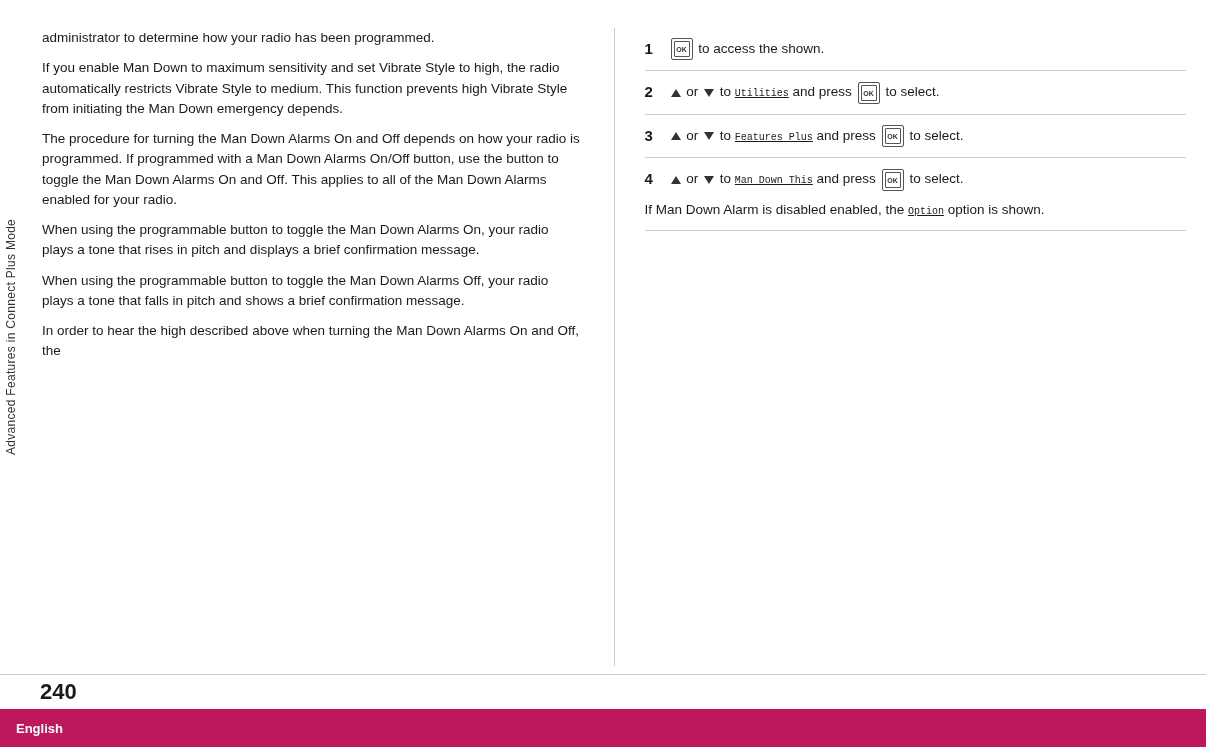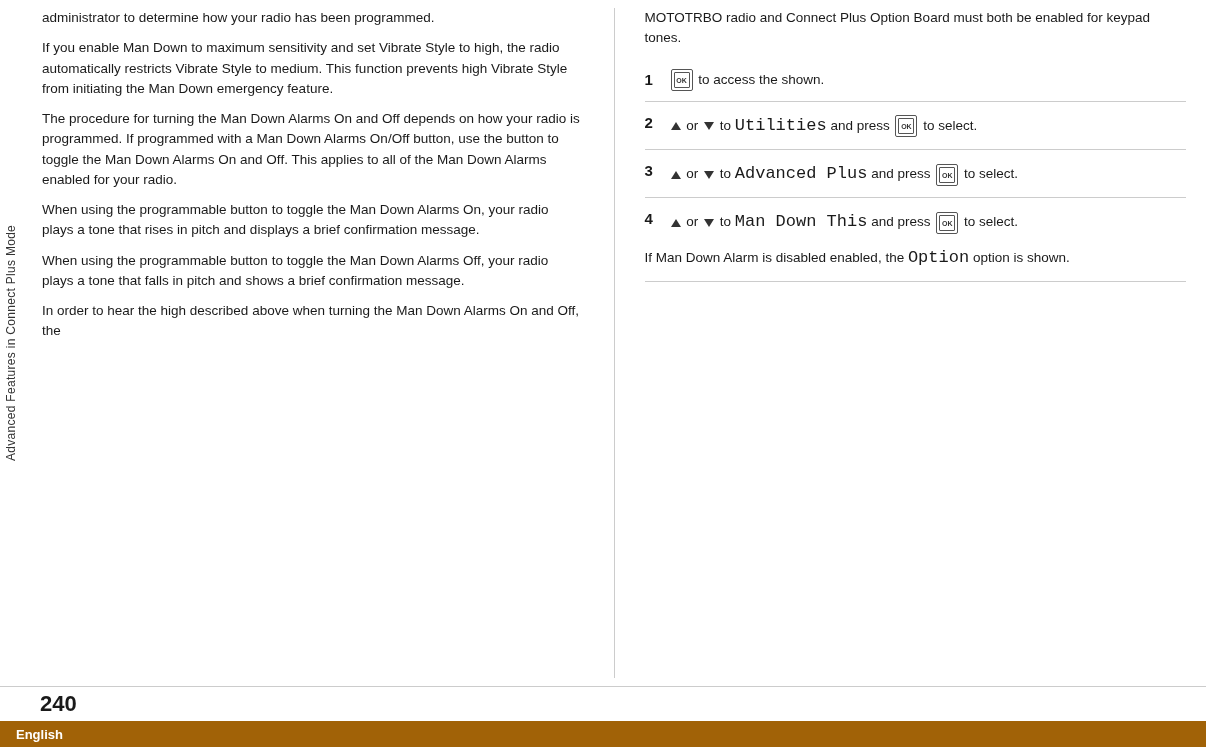--- a/index.html
+++ b/index.html
@@ -39,20 +39,21 @@
       top: 50%;
       transform: translateX(0) translateY(-50%) rotate(180deg);
       letter-spacing: 0.3px;
     }
 
     .content-area {
       display: flex;
       flex: 1;
       margin-left: 22px;
       padding: 8px 0;
+      margin-top: 20px;
     }
 
     .left-column {
       flex: 1;
       padding: 0 30px 0 20px;
       border-right: 1px solid #ccc;
     }
 
     .right-column {
       flex: 1;
@@ -132,41 +133,42 @@
       height: 0;
       border-left: 5px solid transparent;
       border-right: 5px solid transparent;
       border-top: 8px solid #333;
       vertical-align: middle;
       margin: 0 2px;
     }
 
     code {
       font-family: "Courier New", Courier, monospace;
-      font-size: 17px;
+      font-size: 10px;
+      text-decoration: underline;
     }
 
     .page-number-area {
       display: flex;
       align-items: center;
       padding: 4px 0 4px 22px;
       border-top: 1px solid #ccc;
     }
 
     .page-number {
       font-size: 22px;
       font-weight: bold;
       color: #1a1a1a;
       padding-left: 18px;
     }
 
     
     .footer {
-      background: #a16207;
-      height: 26px;
+      background: #be185d;
+      height: 38px;
       display: flex;
       align-items: center;
       padding: 0 16px;
     }
 
     .footer-lang {
       color: #fff;
       font-size: 13px;
       font-weight: bold;
     }
@@ -180,29 +182,28 @@
 <body>
 
 <div class="page-container">
 
   <div class="sidebar-label">Advanced Features in Connect Plus Mode</div>
 
   <div class="content-area">
 
     <div class="left-column">
       <p>administrator to determine how your radio has been programmed.</p>
-      <p>If you enable Man Down to maximum sensitivity and set Vibrate Style to high, the radio automatically restricts Vibrate Style to medium. This function prevents high Vibrate Style from initiating the Man Down emergency feature.</p>
+      <p>If you enable Man Down to maximum sensitivity and set Vibrate Style to high, the radio automatically restricts Vibrate Style to medium. This function prevents high Vibrate Style from initiating the Man Down emergency depends.</p>
       <p>The procedure for turning the Man Down Alarms On and Off depends on how your radio is programmed. If programmed with a Man Down Alarms On/Off button, use the button to toggle the Man Down Alarms On and Off. This applies to all of the Man Down Alarms enabled for your radio.</p>
       <p>When using the programmable button to toggle the Man Down Alarms On, your radio plays a tone that rises in pitch and displays a brief confirmation message.</p>
       <p>When using the programmable button to toggle the Man Down Alarms Off, your radio plays a tone that falls in pitch and shows a brief confirmation message.</p>
       <p>In order to hear the high described above when turning the Man Down Alarms On and Off, the</p>
     </div>
 
     <div class="right-column">
-      <p>MOTOTRBO radio and Connect Plus Option Board must both be enabled for keypad tones.</p>
 
       <div class="step-section">
         <div class="step-number">1</div>
         <div class="step-content">
           <span class="ok-button"><span class="ok-btn-text">OK</span></span>
           <span> to access the shown.</span>
         </div>
       </div>
 
       <div class="step-section">
@@ -219,21 +220,21 @@
         </div>
       </div>
 
       <div class="step-section">
         <div class="step-number">3</div>
         <div class="step-content">
           <span class="arrow-up"></span>
           or
           <span class="arrow-down"></span>
           <span> to </span>
-          <code>Advanced Plus</code>
+          <code>Features Plus</code>
           and press
           <span class="ok-button"><span class="ok-btn-text">OK</span></span>
           <span> to select.</span>
         </div>
       </div>
 
       <div class="step-section" style="flex-direction:column;">
         <div style="display:flex; align-items:flex-start;">
           <div class="step-number">4</div>
           <div class="step-content">

